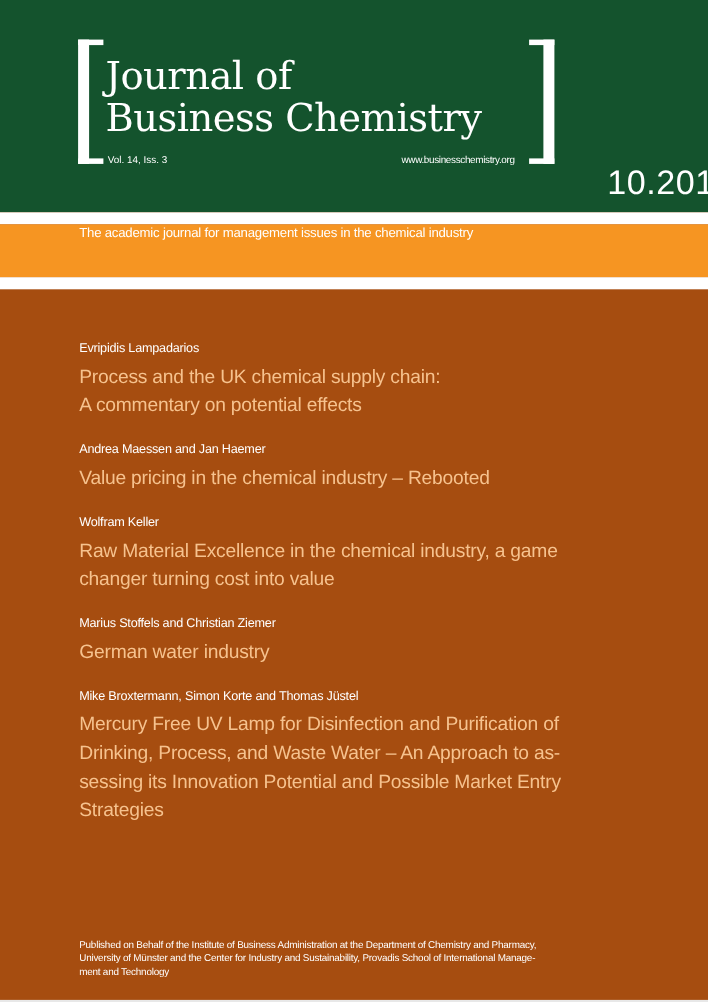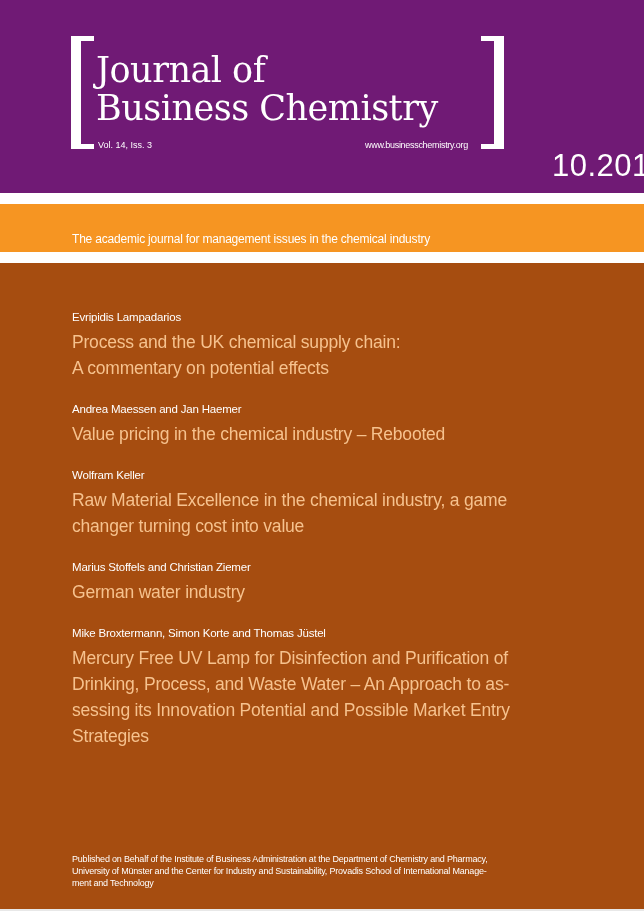--- a/index.html
+++ b/index.html
@@ -3,29 +3,29 @@
 <meta charset="utf-8">
 <style>
   html, body { margin: 0; padding: 0; }
   body {
     width: 644px; height: 911px; position: relative; overflow: hidden;
     background: #A64D10;
     font-family: "Liberation Sans", sans-serif;
   }
   .header {
     position: absolute; left: 0; top: 0; width: 644px; height: 193px;
-    background: #701a75;
+    background: #14532d;
   }
   .stripe-white { position: absolute; left: 0; width: 644px; background: #ffffff; }
   .band {
     position: absolute; left: 0; top: 204px; width: 644px; height: 48px;
     background: #F69522;
   }
   .band .tagline {
-    position: absolute; left: 72px; top: 28px;
+    position: absolute; left: 72px; top: 0;
     color: #ffffff; font-size: 12px; letter-spacing: -0.2px;
     font-family: "Liberation Sans", sans-serif;
   }
   .bracket-bar { position: absolute; background: #ffffff; }
   .title-line {
     position: absolute; left: 96px; color: #ffffff;
     font-family: "DejaVu Serif", serif; font-size: 35px; letter-spacing: -0.5px;
     white-space: nowrap; line-height: 40px;
   }
   .vol { position: absolute; left: 98px; top: 140px; color: #fff; font-size: 9px; }

